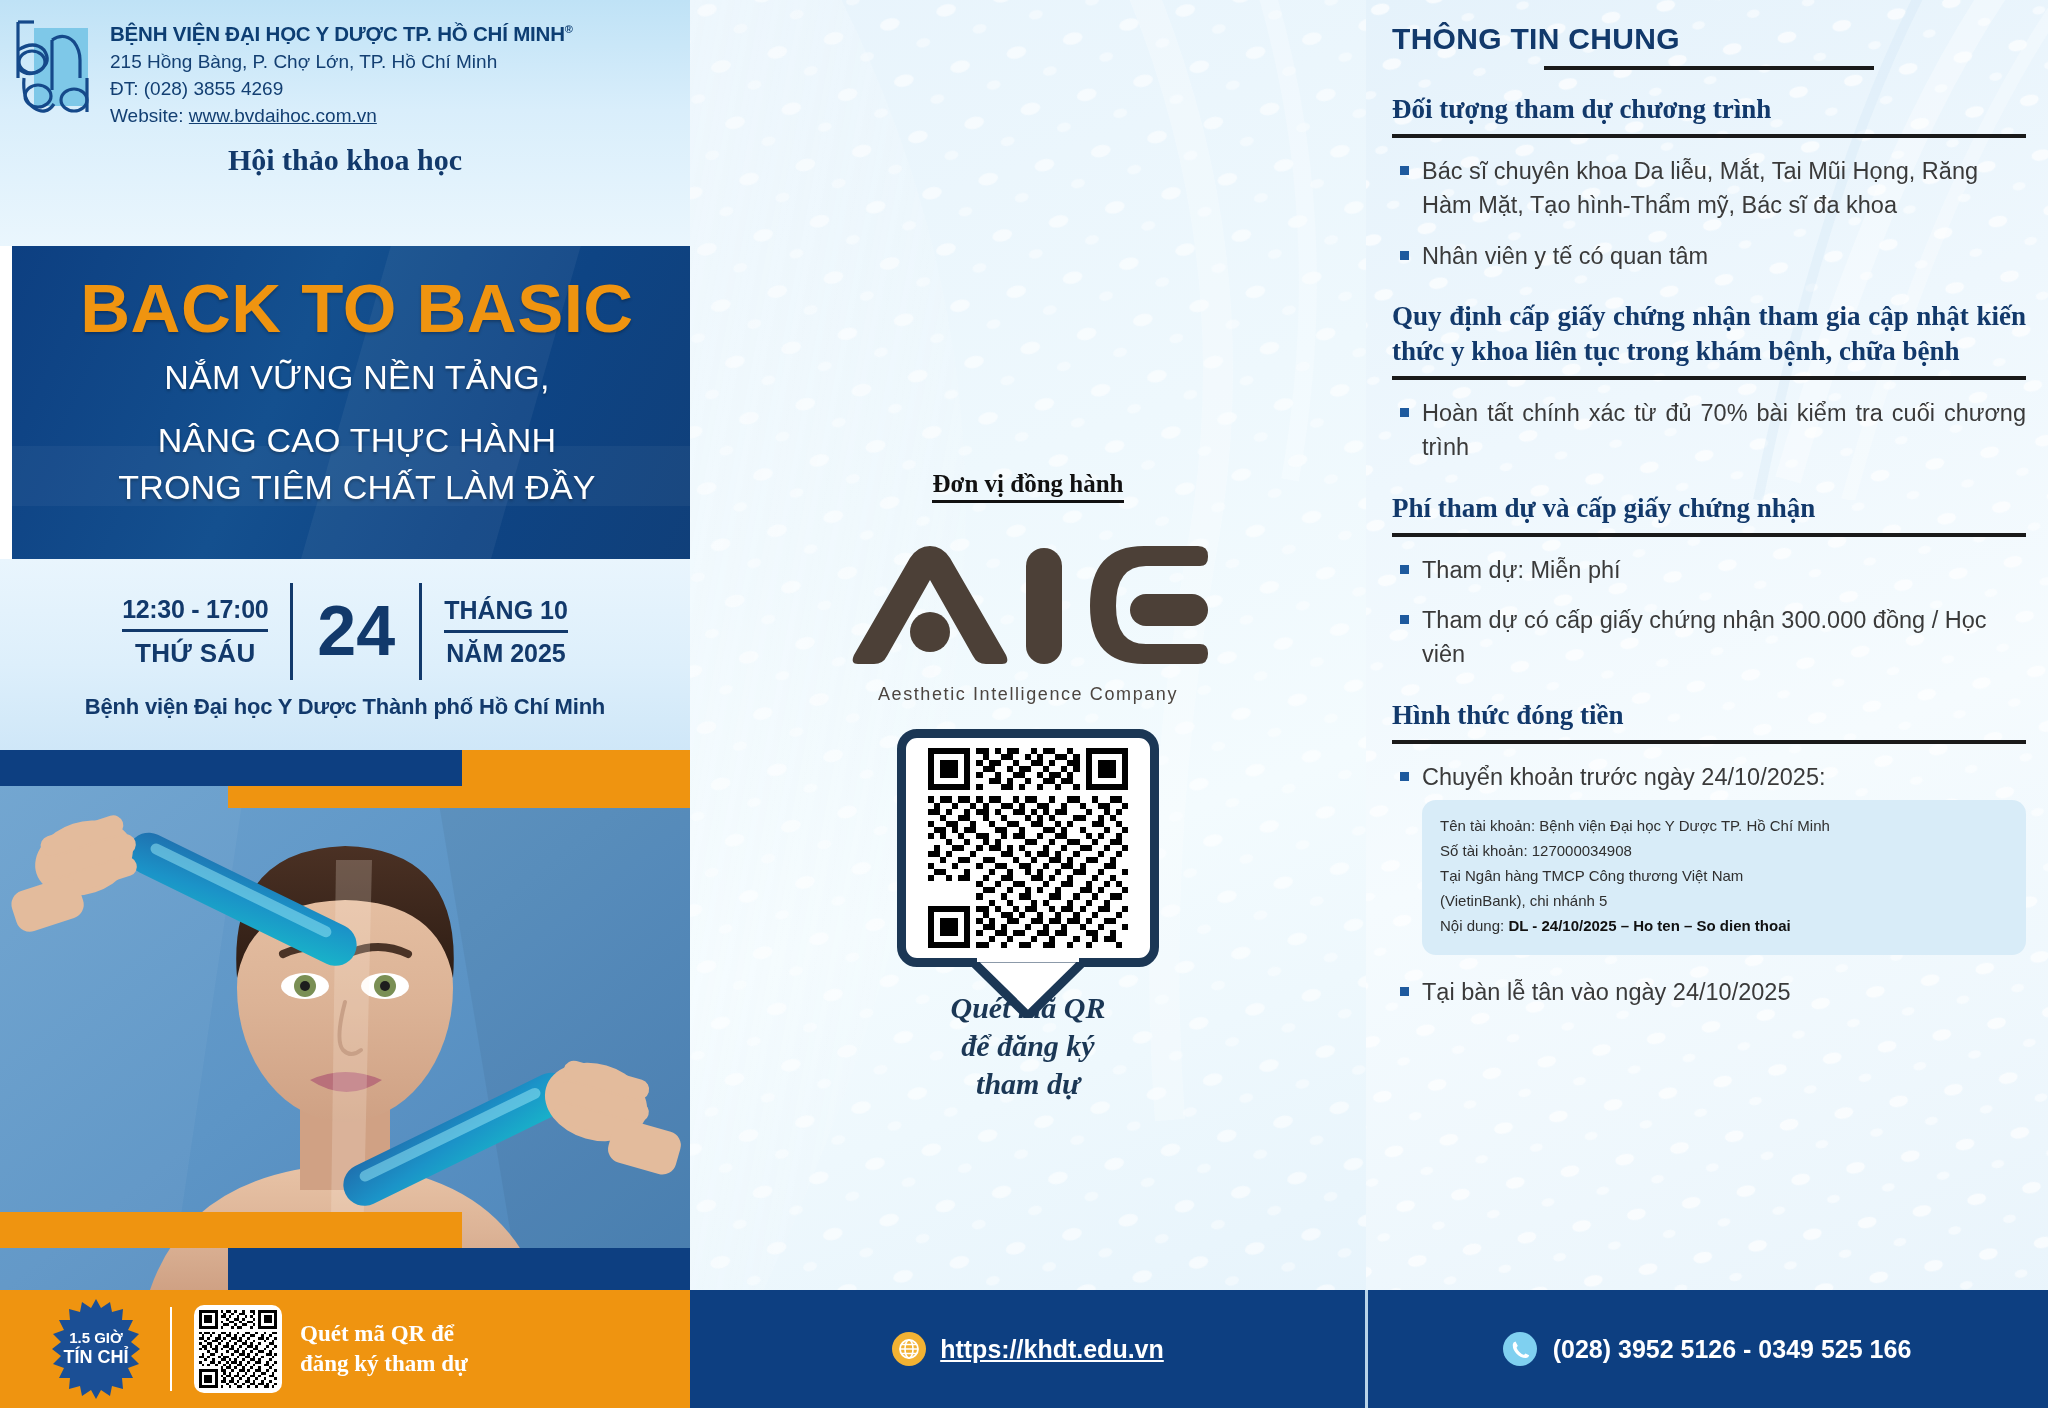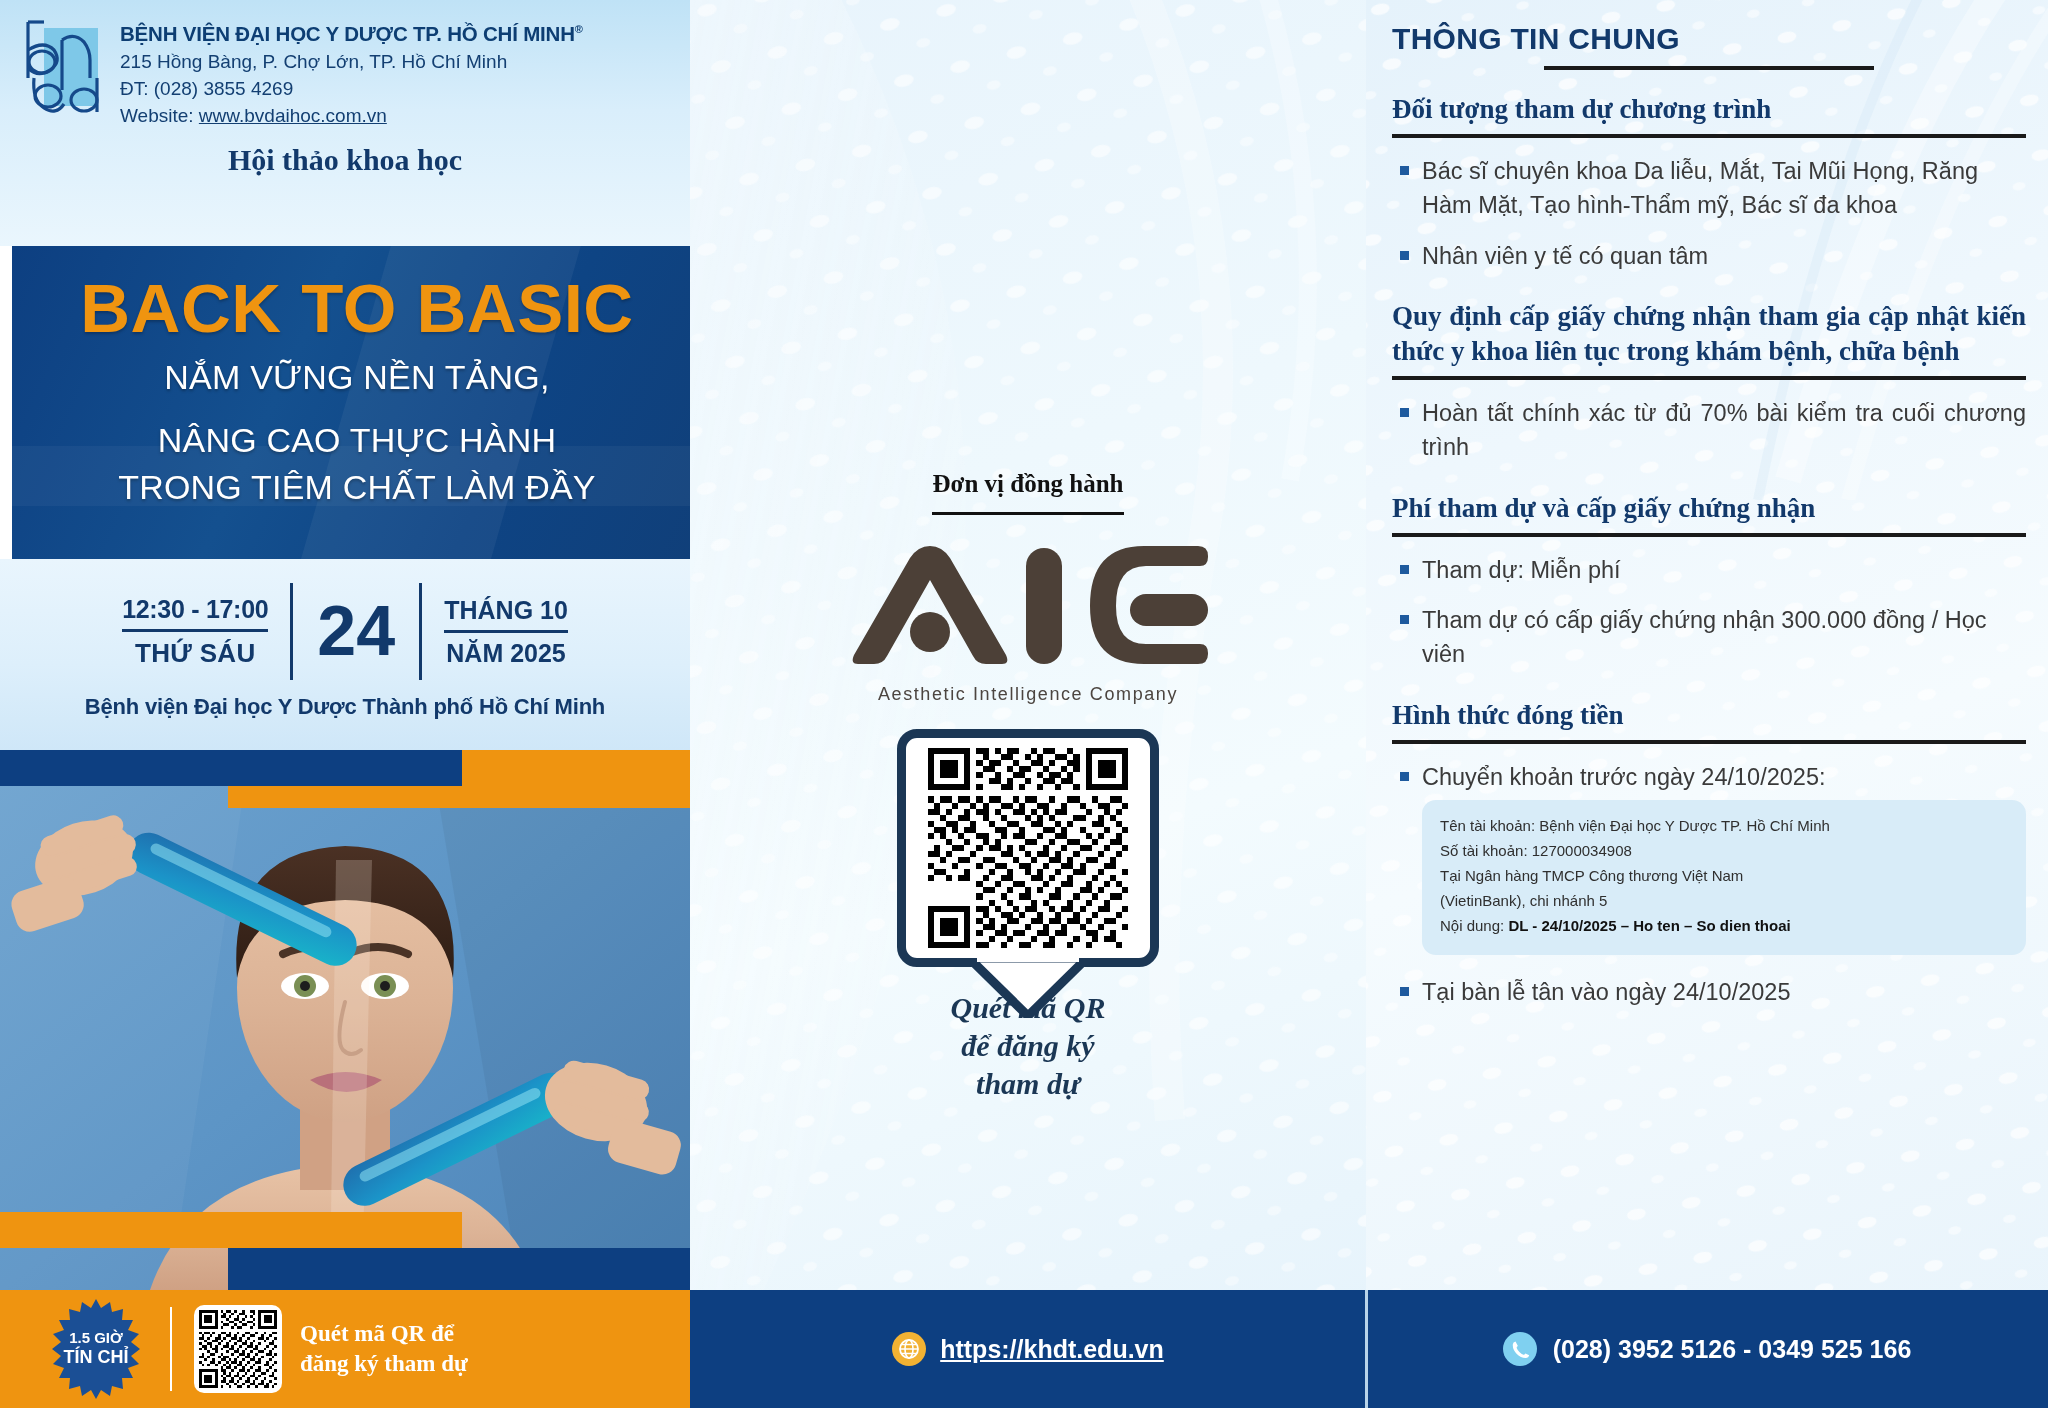--- a/index.html
+++ b/index.html
@@ -9,21 +9,21 @@
     background:#ffffff;
   }
   .poster{position:relative;width:2048px;height:1408px;display:flex;}
 
   
   .panel-left{position:relative;width:690px;height:1408px;overflow:hidden;background:#ffffff;}
   .left-head{
     position:absolute;left:0;top:0;width:690px;height:246px;
     background:linear-gradient(180deg,#bfe2f6 0%,#d9eefb 45%,#eaf6fd 100%);
   }
-  .head-inner{display:flex;gap:14px;padding:16px 0 0 14px;}
+  .head-inner{display:flex;gap:14px;padding:16px 0 0 4px;}
   .hosp-logo{position:relative;width:92px;height:104px;flex:0 0 92px;}
   .hosp-logo .sq{position:absolute;left:30px;top:12px;width:54px;height:78px;background:#7ec8e8;}
   .hosp-logo svg{position:absolute;left:0;top:0;}
   .hosp-text{padding-top:6px;}
   .hosp-name{font-size:20.5px;font-weight:bold;color:#0d3e73;letter-spacing:-0.2px;white-space:nowrap;}
   .hosp-name sup{font-size:11px;vertical-align:super;}
   .hosp-line{font-size:19px;color:#133f72;margin-top:5px;white-space:nowrap;}
   .hosp-line a{color:#133f72;text-decoration:underline;}
   .hoithao{
     text-align:center;margin-top:16px;font-family:"Liberation Serif",serif;
@@ -102,21 +102,21 @@
   .panel-mid{
     position:relative;width:676px;height:1408px;overflow:hidden;
     background:linear-gradient(160deg,#e8f4fc 0%,#eef8fd 35%,#f3fbfe 60%,#e4f2fb 100%);
   }
   .bokeh{position:absolute;inset:0;opacity:.75;}
   .mid-inner{position:relative;height:1290px;}
   .donvi{
     text-align:center;font-weight:bold;font-size:25px;color:#111111;
     padding-top:470px;font-family:"Liberation Serif",serif;
   }
-  .donvi span{border-bottom:3px solid #111;padding-bottom:15px;}
+  .donvi span{border-bottom:3px solid #111;padding-bottom:3px;}
   .aic-wrap{display:flex;flex-direction:column;align-items:center;margin-top:48px;}
   .aic-logo{width:360px;height:128px;}
   .aic-tag{
     margin-top:10px;font-size:18px;color:#4c4540;letter-spacing:1.6px;font-weight:400;
   }
   .qr-big-wrap{position:relative;margin:24px auto 0;width:262px;}
   .qr-big{
     position:relative;width:262px;height:238px;background:#ffffff;
     border:9px solid #1b3755;border-radius:20px;box-sizing:border-box;padding:10px;
   }

